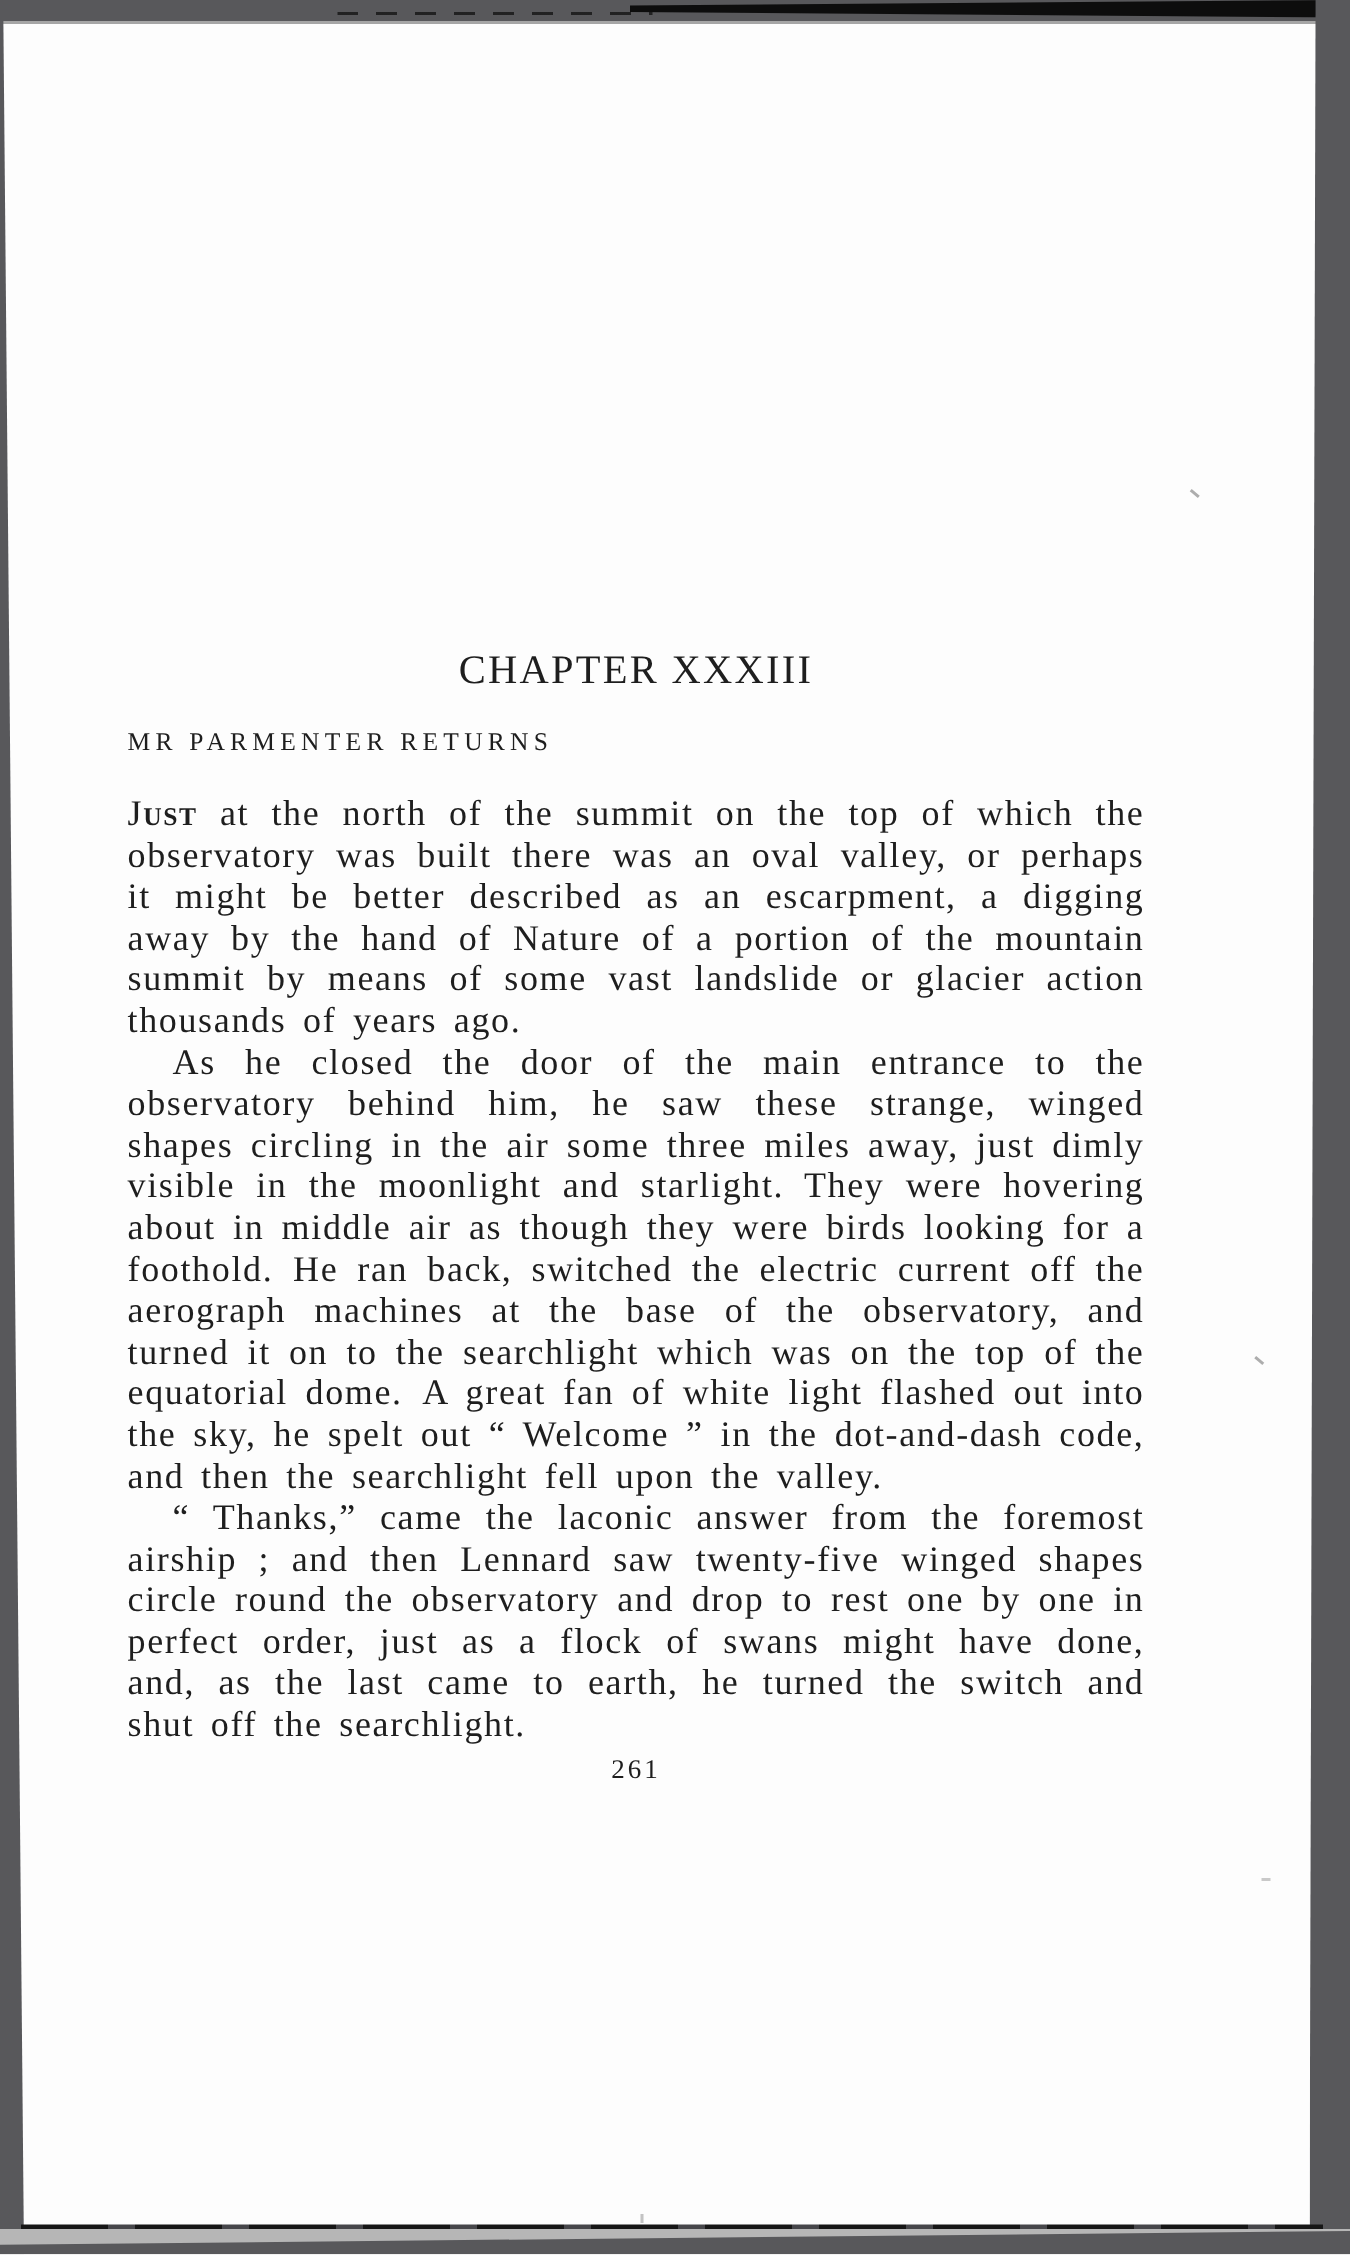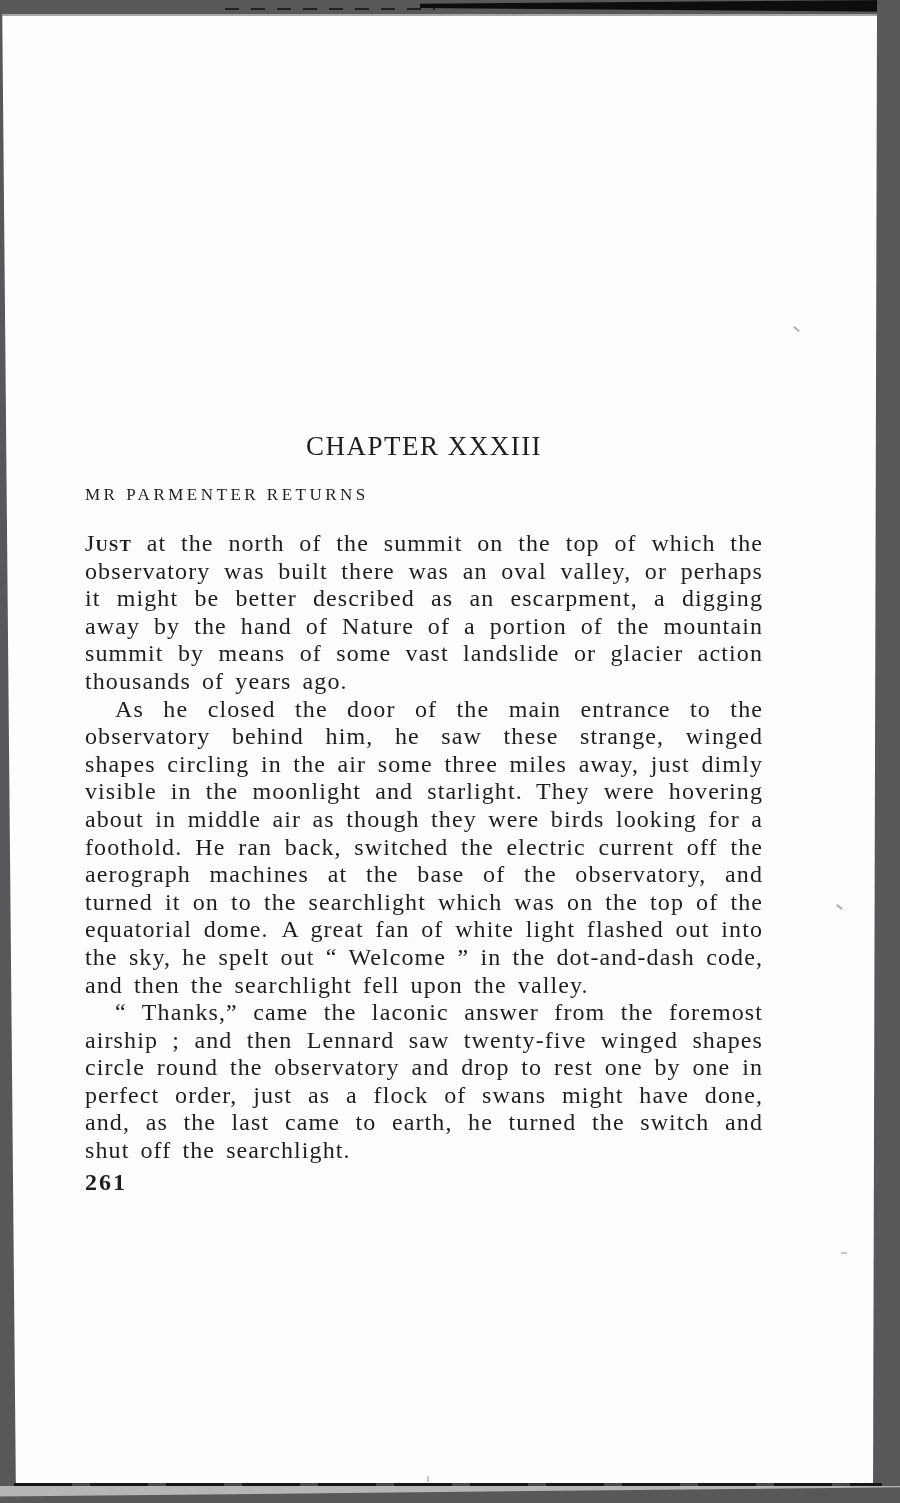--- a/index.html
+++ b/index.html
@@ -92,23 +92,23 @@
     text-align:justify;
     letter-spacing:1.1px;
     word-spacing:4px;
     text-indent:30px;
   }
   .body-text p.no-indent{text-indent:0;}
   .body-text p.fill-last-line{text-align-last:justify;}
   .lead-smallcaps{font-variant:small-caps;font-weight:bold;}
   .page-number{
     margin-top:4px;
-    font-size:24px;
+    text-align:center;
+    font-size:18px;
     letter-spacing:2px;
-    font-weight:bold;
   }
 </style>
 </head>
 <body>
 
 <div class="scan-page">
 
   <div class="top-band"></div>
   <div class="top-black-wedge"></div>
   <div class="top-specks"></div>

